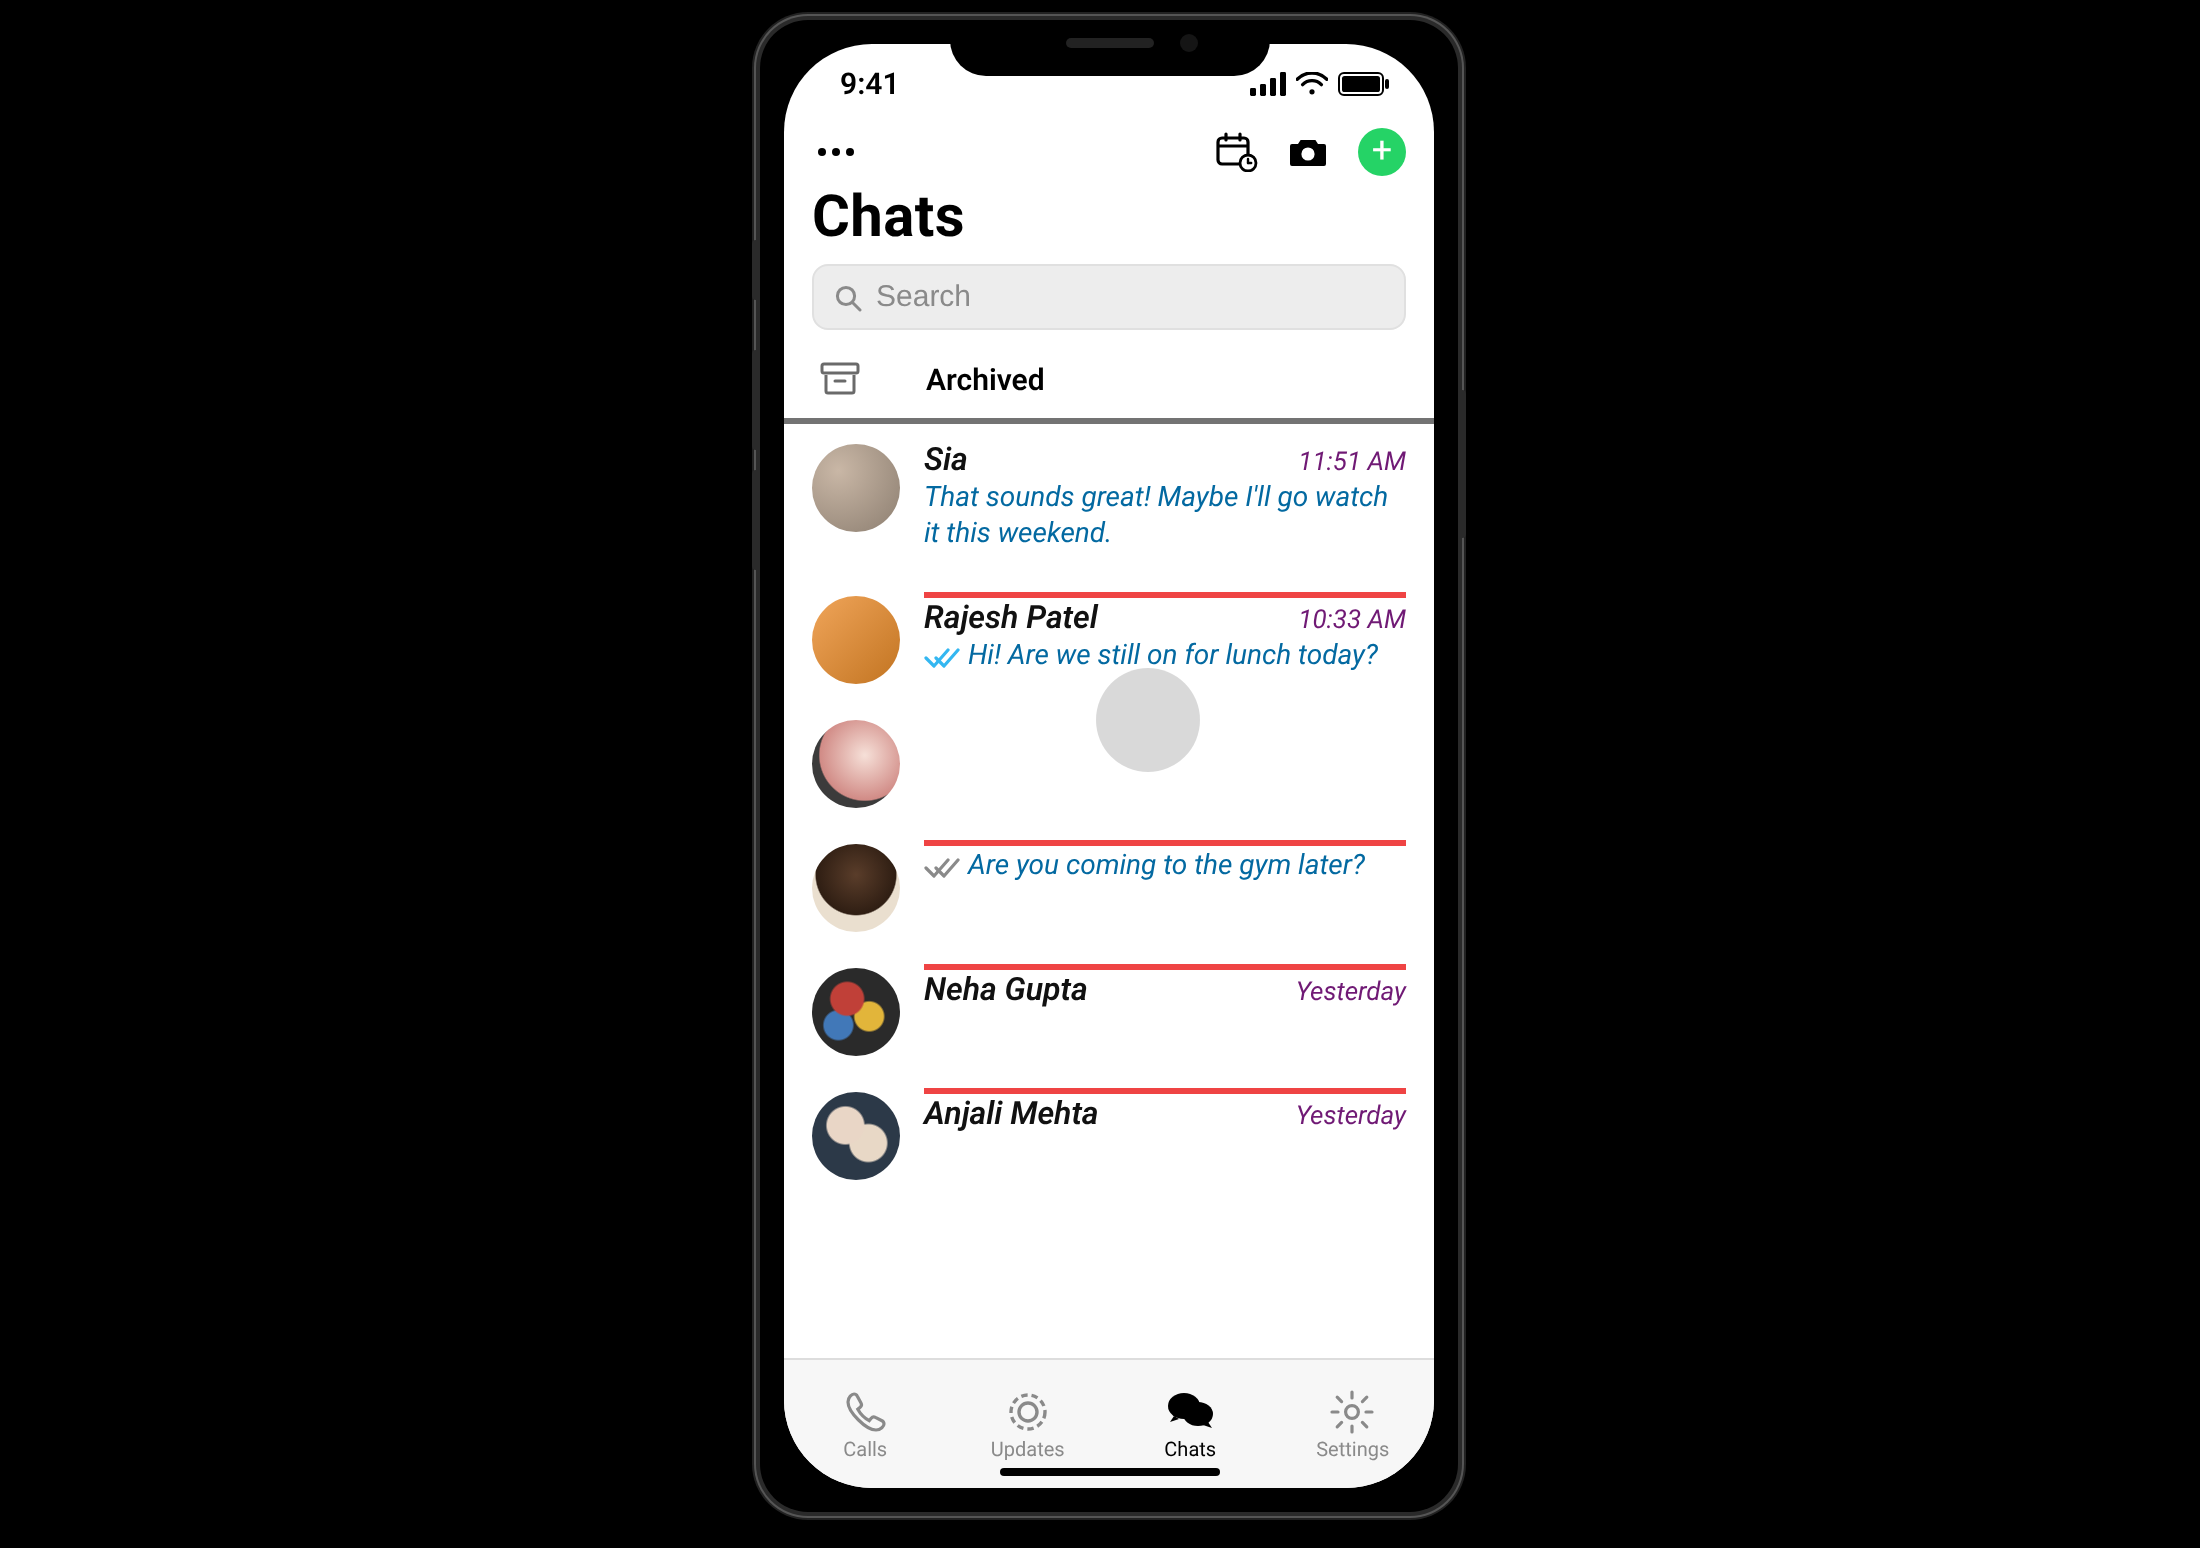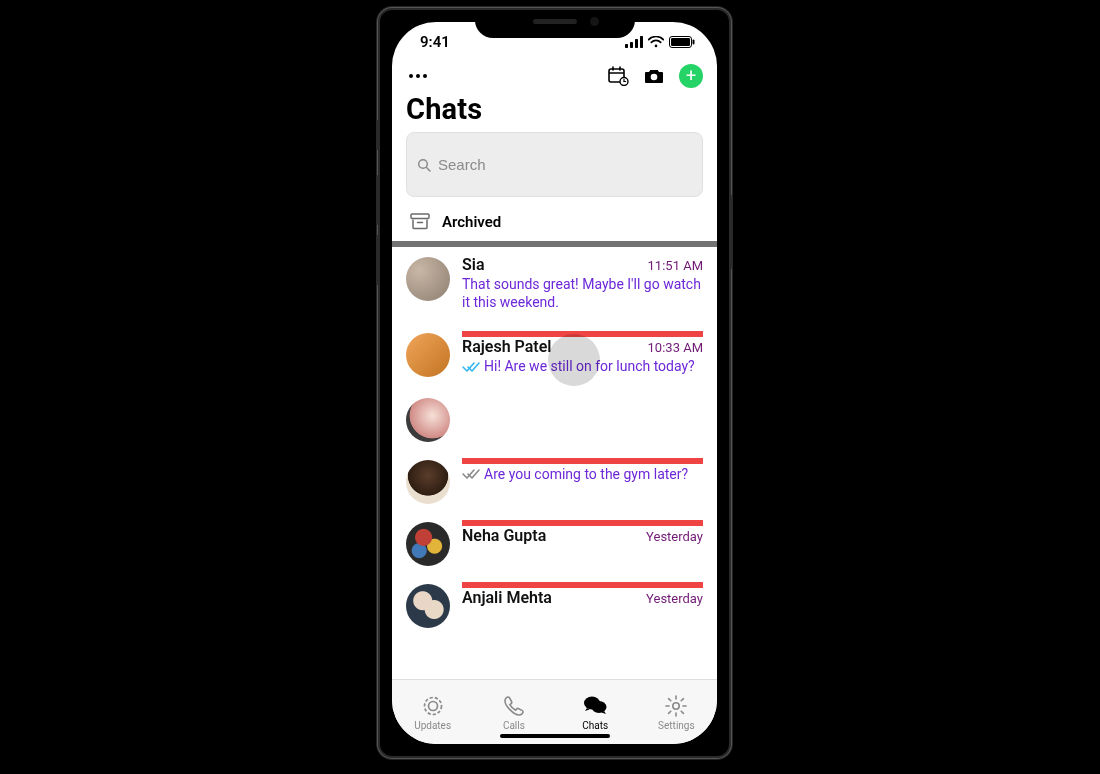--- a/index.html
+++ b/index.html
@@ -13,21 +13,21 @@
   }
 
   
   .phone {
     position: absolute;
     left: 380px;
     top: 10px;
     width: 349px;
     height: 746px;
     background: #000;
-    border-radius: 12px;
+    border-radius: 24px;
     box-shadow: 0 0 0 2px #2a2a2a, 0 0 0 3px #555, 0 0 0 4px #222;
   }
   .notch {
     position: absolute;
     top: 0;
     left: 50%;
     transform: translateX(-50%);
     width: 160px;
     height: 28px;
     background: #000;
@@ -139,60 +139,61 @@
   .search-wrap {
     padding: 0 14px 6px 14px;
   }
   .search {
     background: #ededed;
     border: 1px solid #e0e0e0;
     border-radius: 8px;
     height: 31px;
     display: flex;
     align-items: center;
-    padding: 16px 10px;
+    padding: 0 10px;
     gap: 5px;
     color: #7a7a7a;
     font-size: 15px;
   }
   .search svg { flex: 0 0 auto; }
   .search input {
     border: none;
     background: transparent;
     outline: none;
     font-size: 15px;
     color: #333;
     width: 100%;
   }
   .search input::placeholder { color: #8a8a8a; }
 
   
   .archived {
     display: flex;
     align-items: flex-end;
-    gap: 12px;
+    gap: 33px;
     padding: 10px 14px 10px 18px;
-    border-bottom: 6px solid #737373;
+    border-bottom: 3px solid #737373;
   }
   .archived .lbl {
     font-weight: 600;
     font-size: 15px;
   }
 
   
   .chats {
     height: 458px;
     overflow: hidden;
+    font-style: italic;
   }
   .chat {
     display: flex;
     gap: 12px;
     padding: 8px 14px;
   }
-  .chat + .chat .content { border-top: 6px solid #ef4444; }
+  .chat + .chat .content { border-top: 3px solid #ef4444; }
   .chat .content {
     flex: 1;
     padding-top: 0px;
     padding-bottom: 4px;
     min-width: 0;
   }
   .avatar {
     width: 44px;
     height: 44px;
     border-radius: 50%;
@@ -242,21 +243,21 @@
   }
   .time {
     font-size: 13px;
     color: #701a75;
     white-space: nowrap;
   }
   .row2 {
     display: flex;
     align-items: center;
     gap: 4px;
-    color: #6d28d9;
+    color: #0369a1;
     font-size: 14px;
     line-height: 1.25;
     margin-top: 2px;
   }
   .row2 .msg {
     flex: 1;
     min-width: 0;
   }
   .ticks {
     width: 18px;
@@ -472,30 +473,30 @@
       </div>
 
 
     </div>
 
     <div class="touch"></div>
 
     <div class="tabbar">
       <div class="tab">
         <svg width="24" height="24" viewBox="0 0 24 24">
+          <path d="M6 3 c-1 0-3 1.5-3 4 0 5 9 14 14 14 2.5 0 4-2 4-3 0-.7-.4-1.3-1-1.6 l-3.3-1.7 c-.7-.4-1.6-.2-2.1.4 l-1 1.2 c-2.2-1.2-4.5-3.5-5.7-5.7 l1.2-1 c.6-.5.8-1.4.4-2.1 L7.6 4 C7.3 3.4 6.7 3 6 3 Z" fill="none" stroke="#8a8a8a" stroke-width="1.6"></path>
+        </svg>
+        <span>Calls</span>
+      </div>
+      <div class="tab">
+        <svg width="24" height="24" viewBox="0 0 24 24">
           <circle cx="12" cy="12" r="8.5" fill="none" stroke="#8a8a8a" stroke-width="1.7" stroke-dasharray="3.2 2"></circle>
           <circle cx="12" cy="12" r="4.5" fill="none" stroke="#8a8a8a" stroke-width="1.7"></circle>
         </svg>
         <span>Updates</span>
-      </div>
-      <div class="tab">
-        <svg width="24" height="24" viewBox="0 0 24 24">
-          <path d="M6 3 c-1 0-3 1.5-3 4 0 5 9 14 14 14 2.5 0 4-2 4-3 0-.7-.4-1.3-1-1.6 l-3.3-1.7 c-.7-.4-1.6-.2-2.1.4 l-1 1.2 c-2.2-1.2-4.5-3.5-5.7-5.7 l1.2-1 c.6-.5.8-1.4.4-2.1 L7.6 4 C7.3 3.4 6.7 3 6 3 Z" fill="none" stroke="#8a8a8a" stroke-width="1.6"></path>
-        </svg>
-        <span>Calls</span>
       </div>
       <div class="tab active">
         <svg width="26" height="24" viewBox="0 0 26 24">
           <ellipse cx="10" cy="9" rx="8" ry="6.5" fill="#000"></ellipse>
           <path d="M5 14 l-2 3 l4.5-1.5 Z" fill="#000"></path>
           <ellipse cx="17" cy="13" rx="7.5" ry="6" fill="#000"></ellipse>
           <path d="M22 17 l2 3 l-4.5-1.5 Z" fill="#000"></path>
         </svg>
         <span>Chats</span>
       </div>

